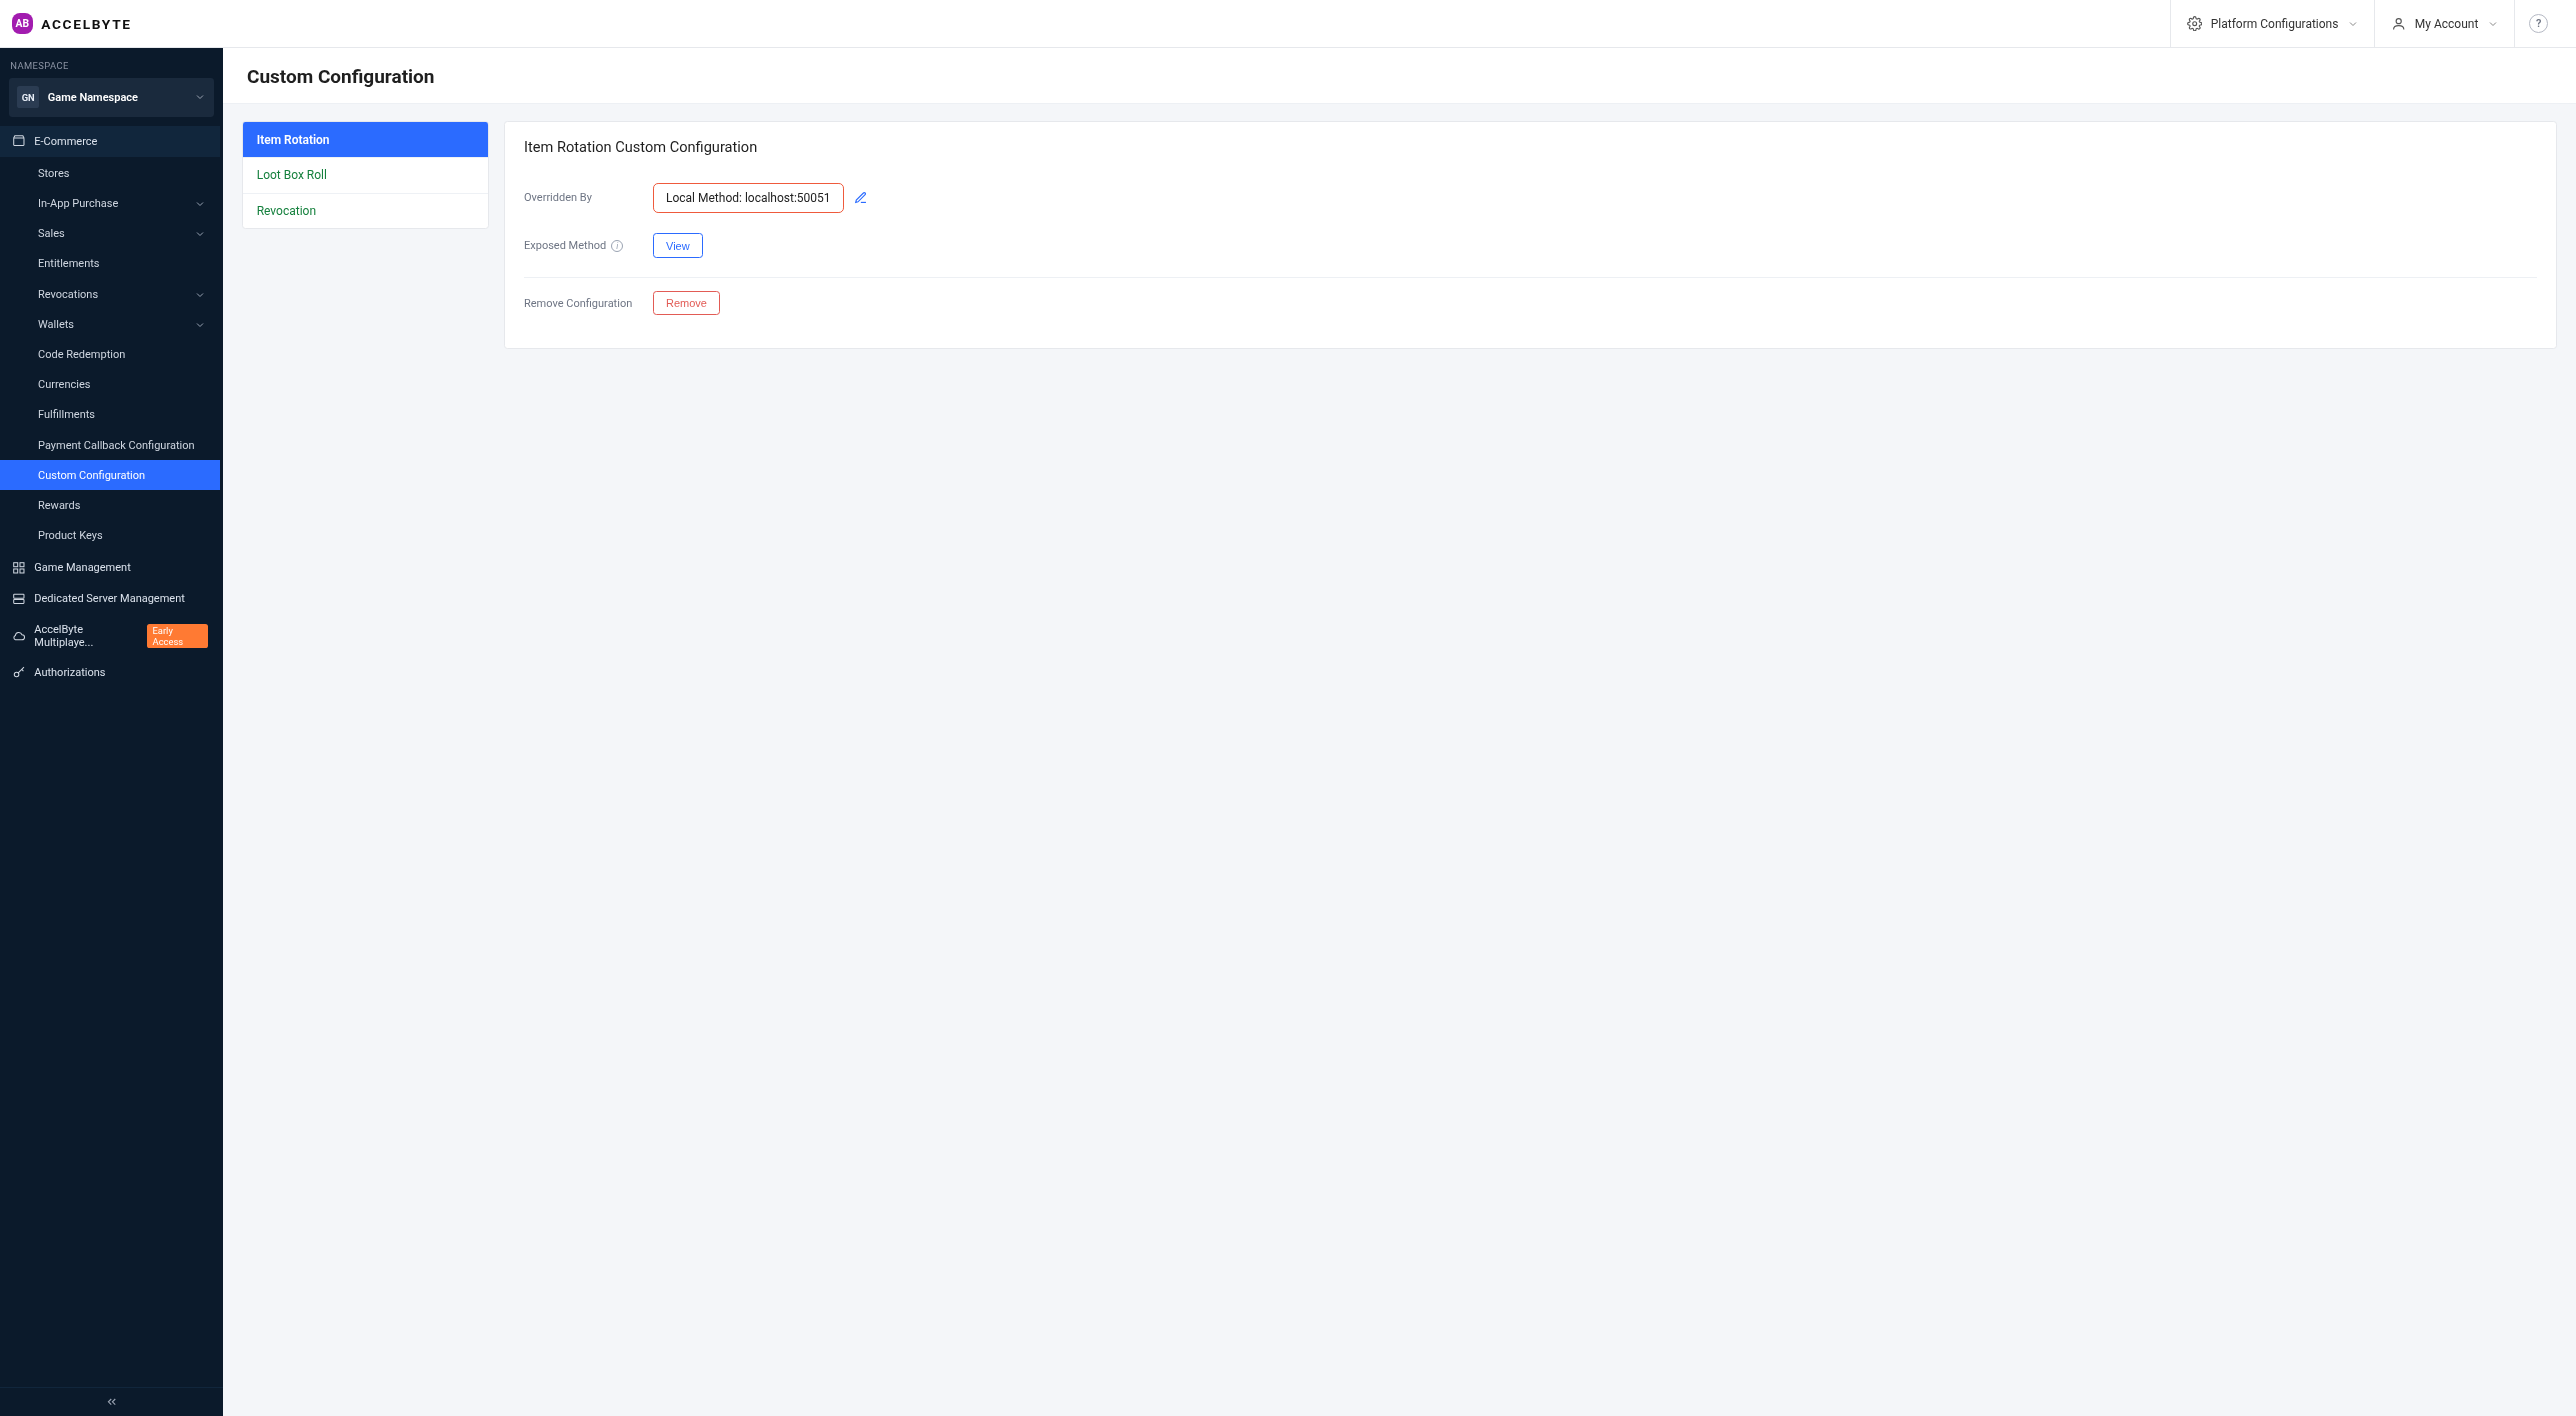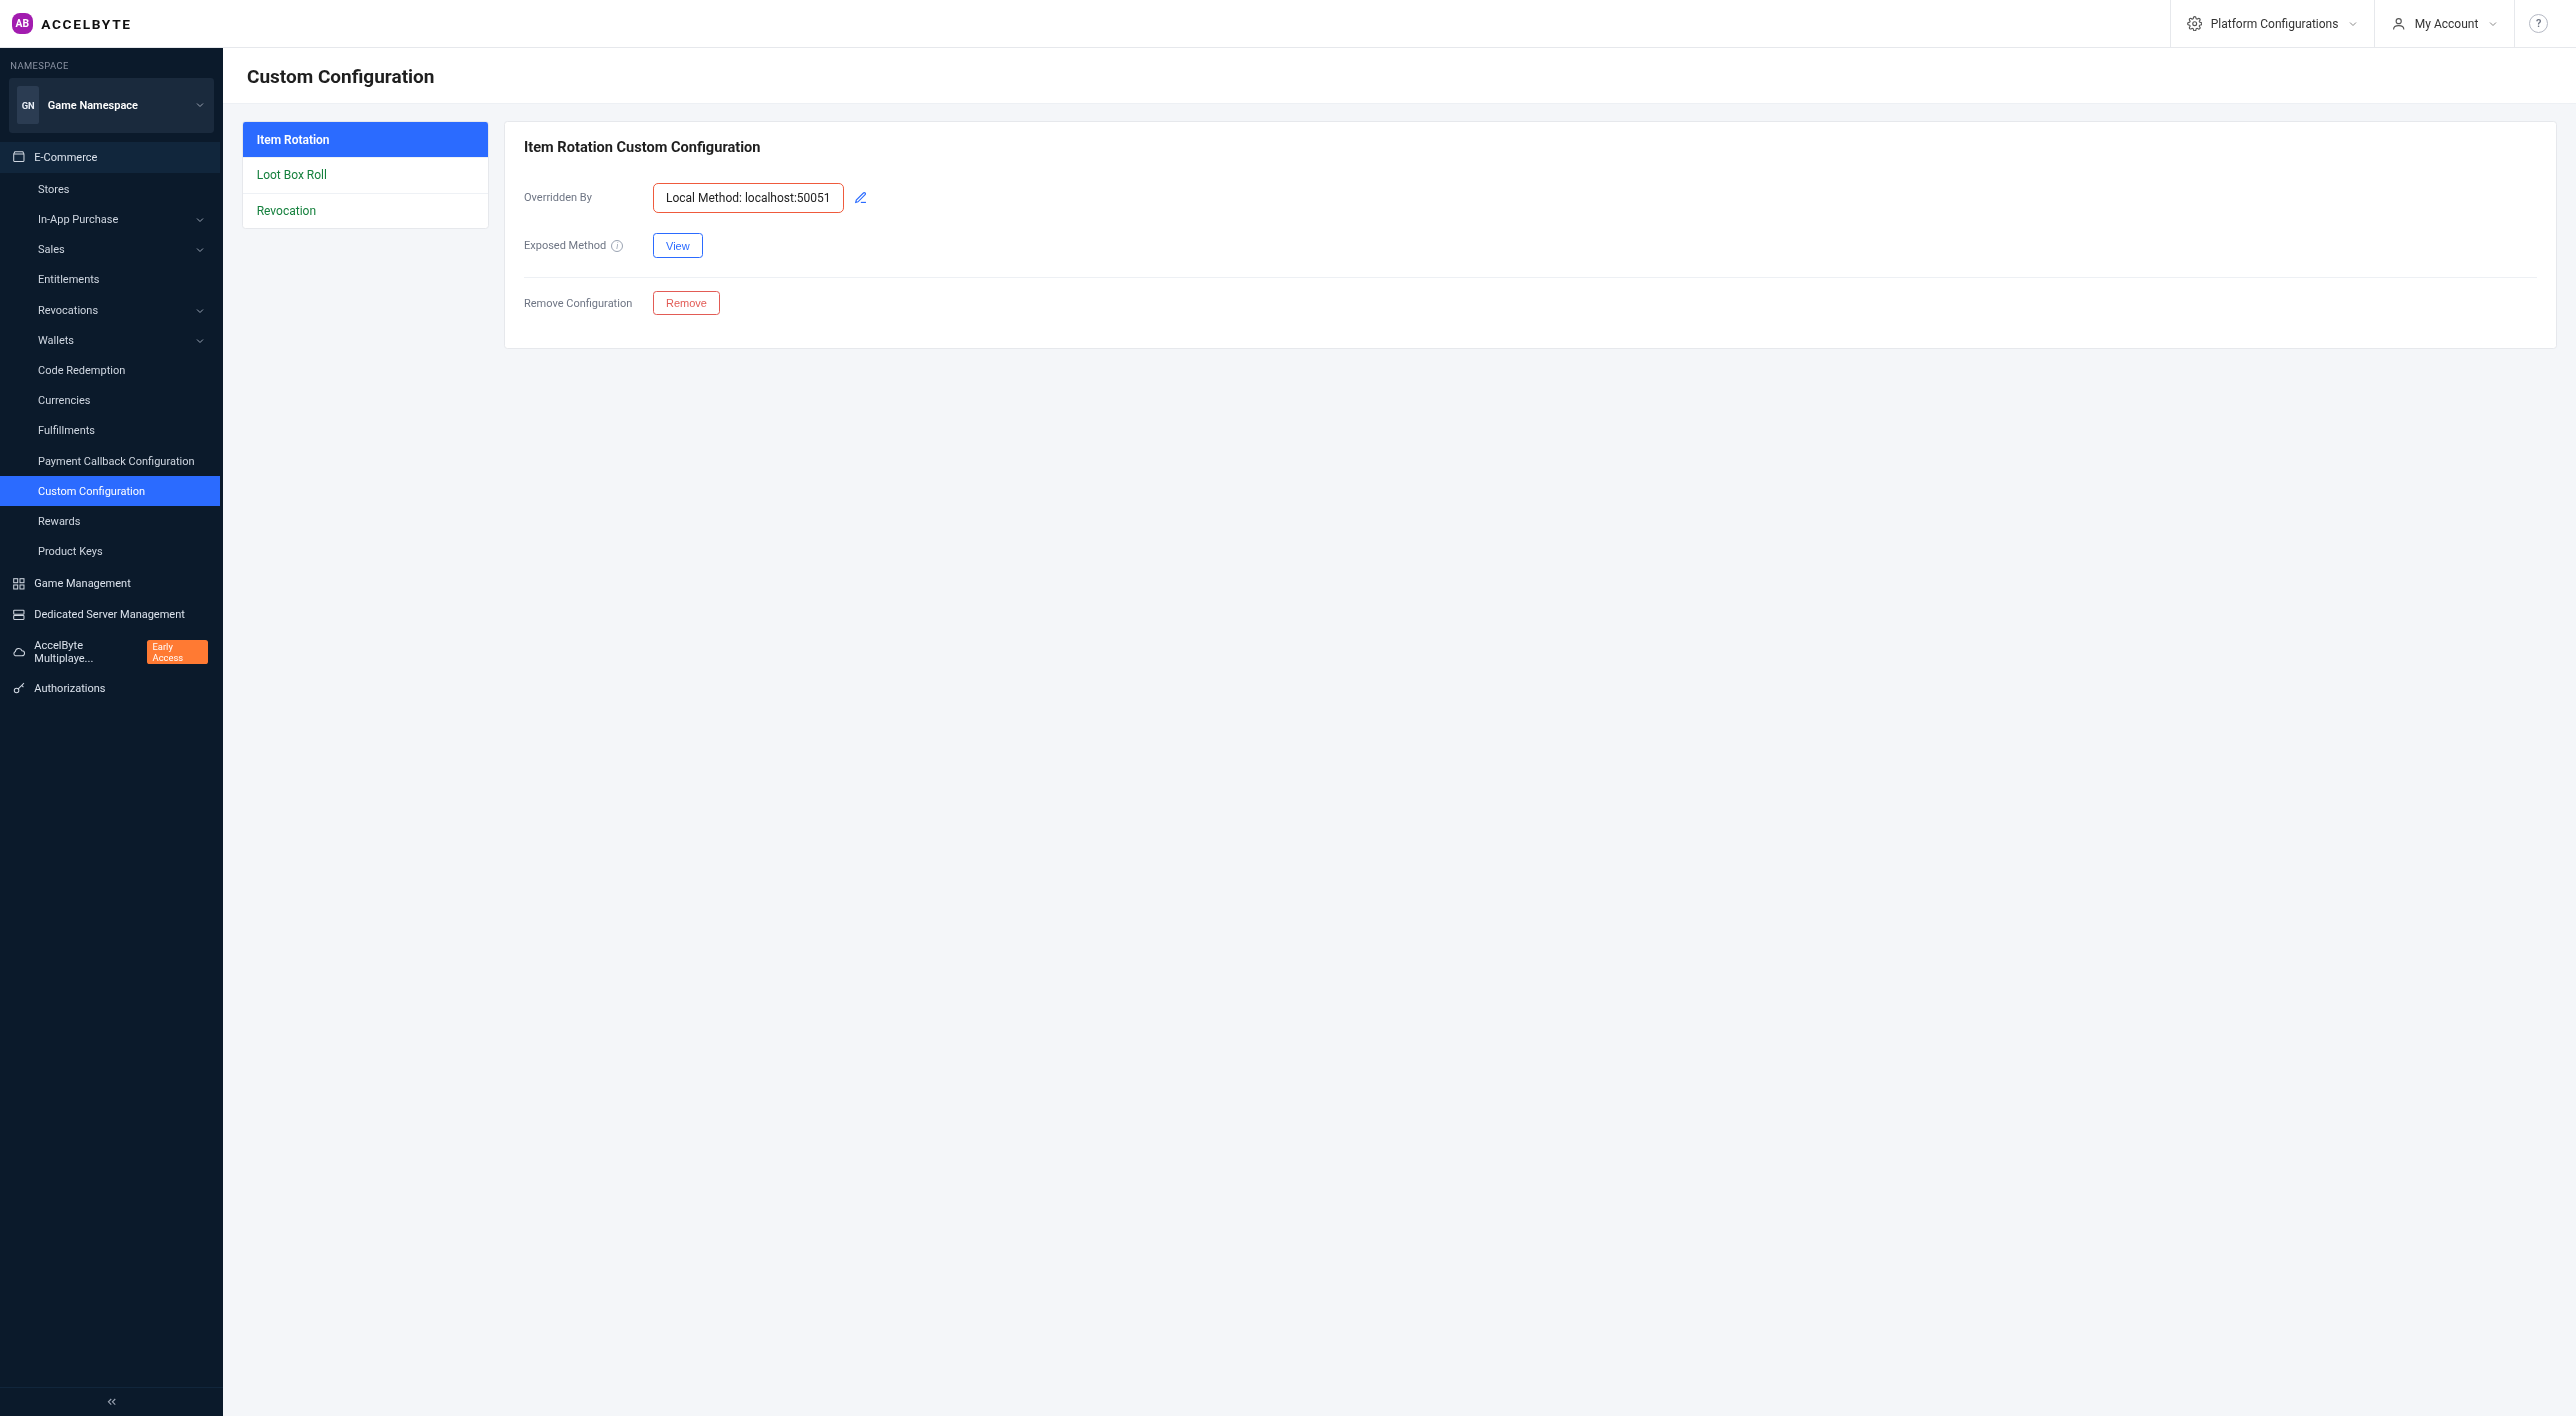--- a/index.html
+++ b/index.html
@@ -17,21 +17,21 @@
   .help-btn { display: flex; align-items: center; justify-content: center; width: 48px; border-left: 0.9px solid #e6e8ec; cursor: pointer; }
   .help-circle { width: 19px; height: 19px; border: 1.7px solid #b5b9c4; border-radius: 50%; color: #6e7584; display: flex; align-items: center; justify-content: center; font-size: 11px; font-weight: 600; }
 
   
   .shell { flex: 1; display: flex; min-height: 0; }
 
   
   .sidebar { width: 223px; background: #0b1a2b; color: #cfd6e0; display: flex; flex-direction: column; position: relative; }
   .ns-label { padding: 12px 10.3px 6.9px 10.3px; font-size: 9.4px; letter-spacing: 0.4px; color: #8b93a3; }
   .ns-select { margin: 0 8.6px 8.6px 8.6px; background: #1a2a3d; border-radius: 3.4px; display: flex; align-items: center; padding: 8.6px 8.6px; gap: 8.6px; cursor: pointer; }
-  .ns-badge { width: 22px; height: 38px; border-radius: 2.6px; background: #2b3c52; color: #e7edf6; font-size: 9.4px; font-weight: 700; display: flex; align-items: center; justify-content: center; text-align: center; }
+  .ns-badge { width: 22px; height: 22px; border-radius: 2.6px; background: #2b3c52; color: #e7edf6; font-size: 9.4px; font-weight: 700; display: flex; align-items: center; justify-content: center; text-align: center; }
   .ns-name { flex: 1; color: #fff; font-weight: 600; font-size: 11px; }
   .ns-chev { color: #9aa3b2; }
 
   .nav { flex: 1; overflow: auto; padding-bottom: 5.1px; }
   .nav-scroll { border-right: 3.4px solid #0b1a2b; }
   .section { display: flex; align-items: center; gap: 8.6px; padding: 8.6px 12px; color: #dbe2ec; font-size: 11px; cursor: pointer; background: #11263c; }
   .section.plain { background: transparent; }
   .section .spacer { flex: 1; }
   .subitems { padding: 1.7px 0; }
   .subitem { display: flex; align-items: flex-end; gap: 8.6px; padding: 8.6px 13.7px 8.6px 38px; color: #cfd6e0; font-size: 11px; cursor: pointer; }
@@ -47,21 +47,21 @@
   .main { flex: 1; display: flex; flex-direction: column; min-width: 0; }
   .page-title { font-size: 19px; font-weight: 700; color: #1f1f1f; padding: 17px 24px 15.4px 24px; background: #fff; border-bottom: 0.9px solid #edf0f4; }
   .content { flex: 1; padding: 17px 19px; display: flex; gap: 15px; align-items: flex-start; }
 
   .left-card { width: 247px; background: #fff; border: 0.9px solid #e6e8ec; border-radius: 3.4px; overflow: hidden; }
   .tab { padding: 10.3px 13.7px; font-size: 12px; cursor: pointer; border-bottom: 0.9px solid #eef1f5; color: #15803d; }
   .tab:last-child { border-bottom: none; }
   .tab.active { background: #2b6bff; color: #fff; font-weight: 600; }
 
   .panel { flex: 1; background: #fff; border: 0.9px solid #e6e8ec; border-radius: 3.4px; padding: 15.4px 19px 22px 19px; }
-  .panel h2 { font-size: 14.6px; font-weight: 700; margin-bottom: 17px; color: #1f1f1f; }
+  .panel h2 { font-size: 14.6px; font-weight: 400; margin-bottom: 17px; color: #1f1f1f; }
   .row { display: flex; align-items: center; padding: 10.3px 0; }
   .row .label { width: 129px; color: #6e7584; font-size: 11px; display: flex; align-items: center; gap: 5.1px; }
   .row .value { display: flex; align-items: center; gap: 10.3px; }
   .highlight-box { border: 1.7px solid #ef5a3c; border-radius: 5.1px; padding: 6.9px 12px; color: #222; font-size: 12px; }
   .edit-link { color: #2b6bff; cursor: pointer; display: inline-flex; align-items: center; }
   .btn-outline-blue { border: 0.9px solid #2b6bff; color: #2b6bff; background: #fff; border-radius: 3.4px; padding: 5.1px 12px; font-size: 11px; cursor: pointer; }
   .btn-outline-red { border: 0.9px solid #e25b55; color: #e25b55; background: #fff; border-radius: 3.4px; padding: 5.1px 12px; font-size: 11px; cursor: pointer; }
   .divider { height: 0.9px; background: #edf0f4; margin: 8.6px 0 3.4px 0; }
   .info-dot { width: 12px; height: 12px; border: 0.9px solid #9aa3b2; color: #9aa3b2; border-radius: 50%; display: inline-flex; align-items: center; justify-content: center; font-size: 8.6px; font-style: italic; }
 

